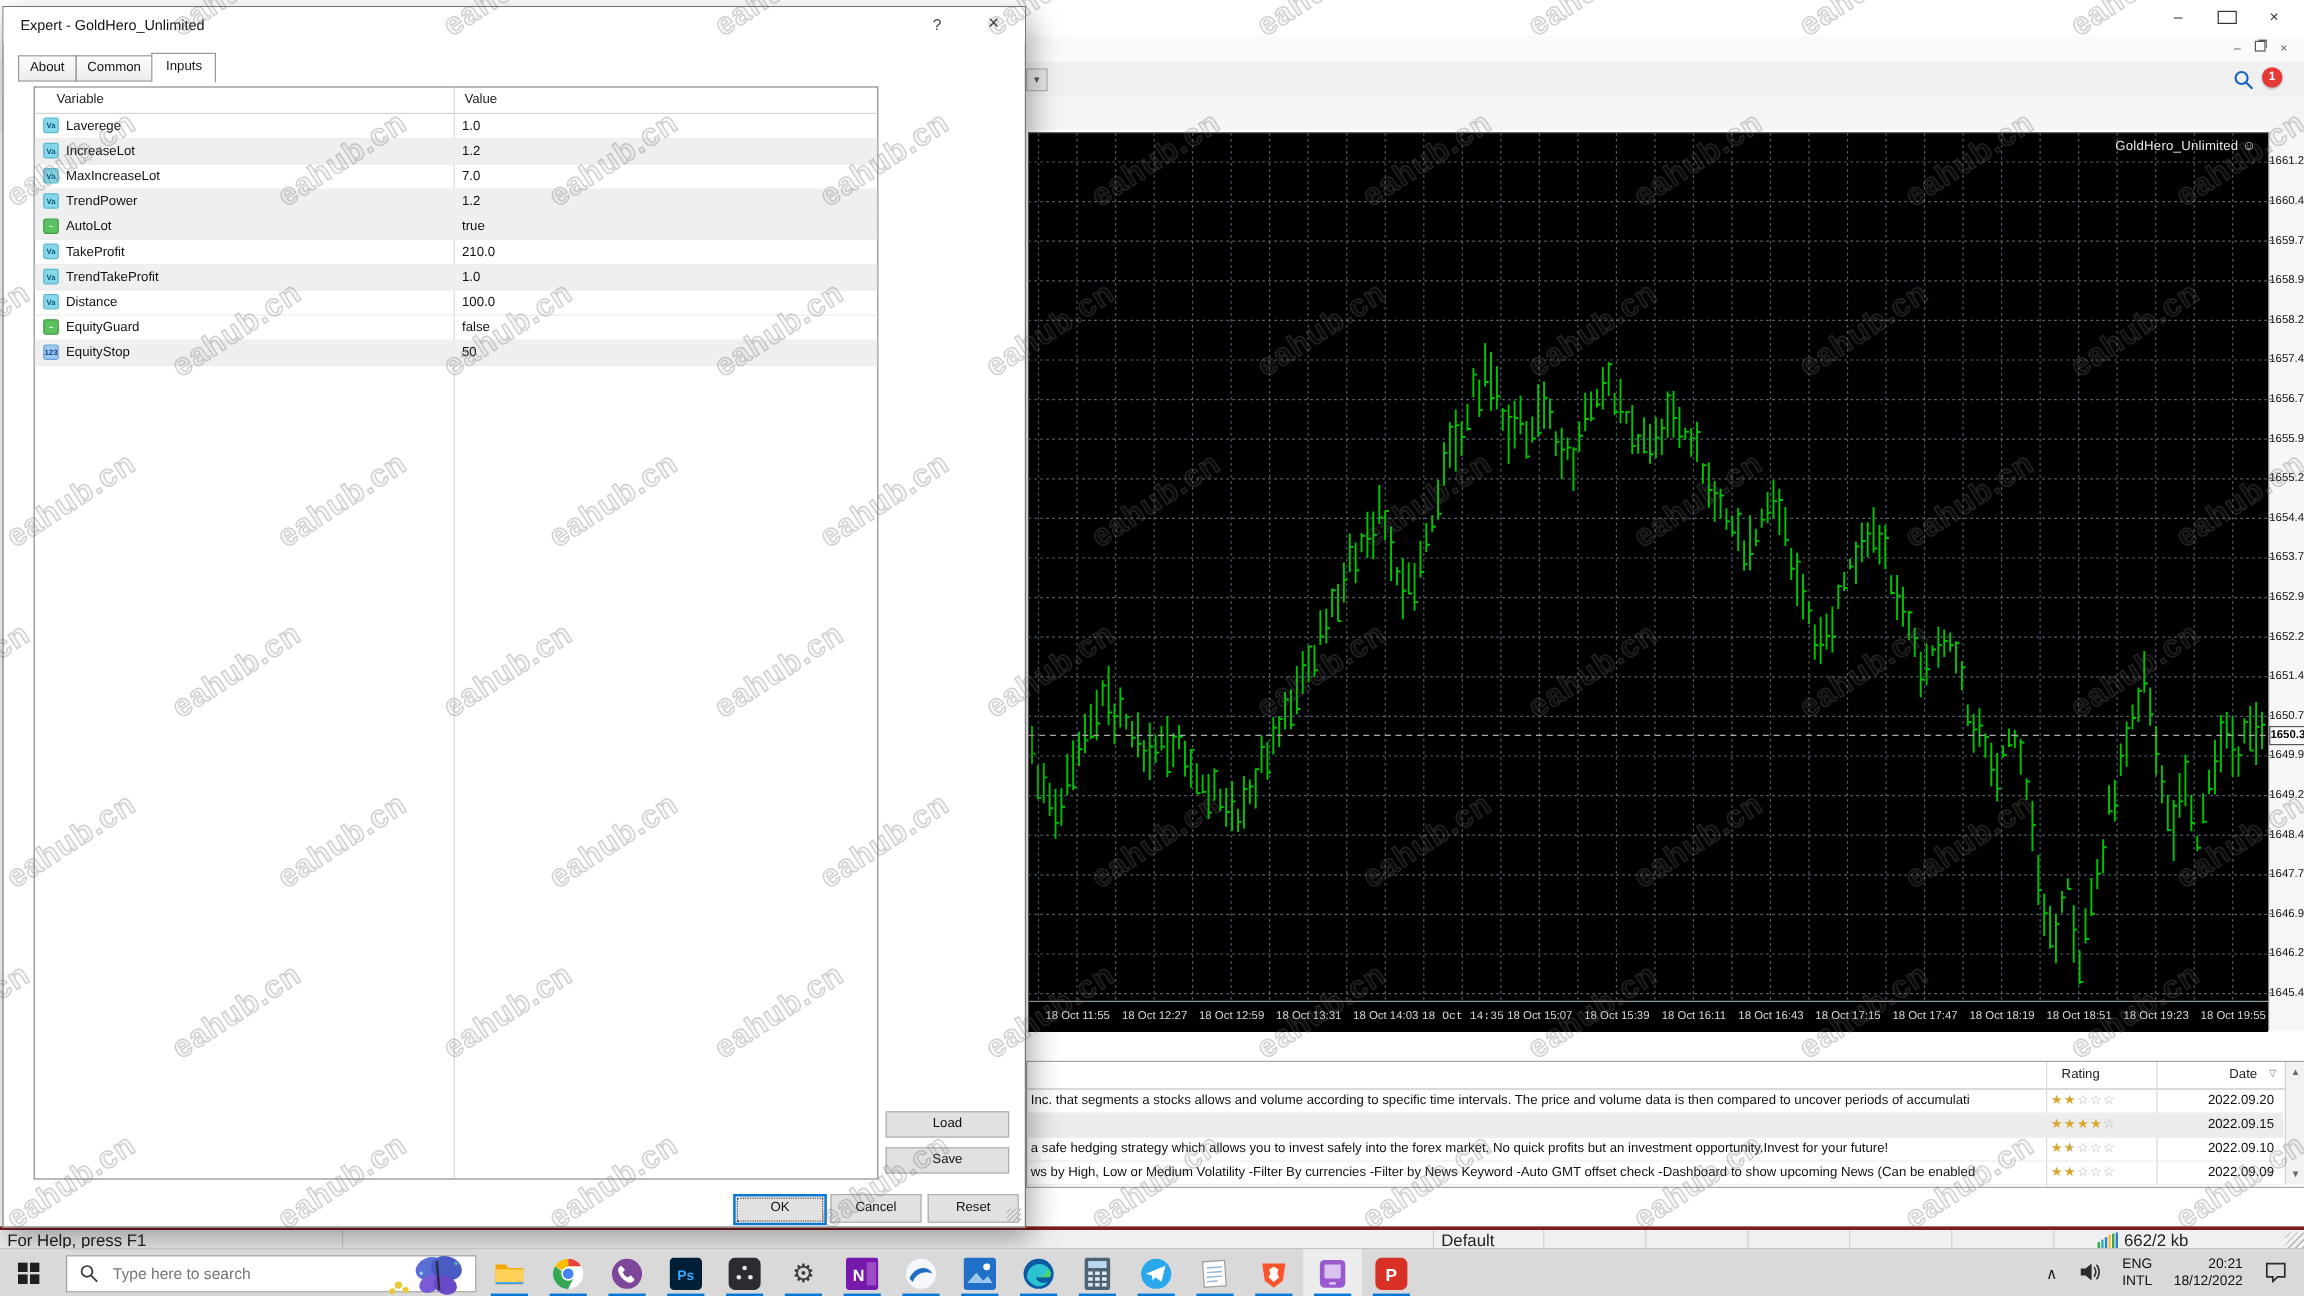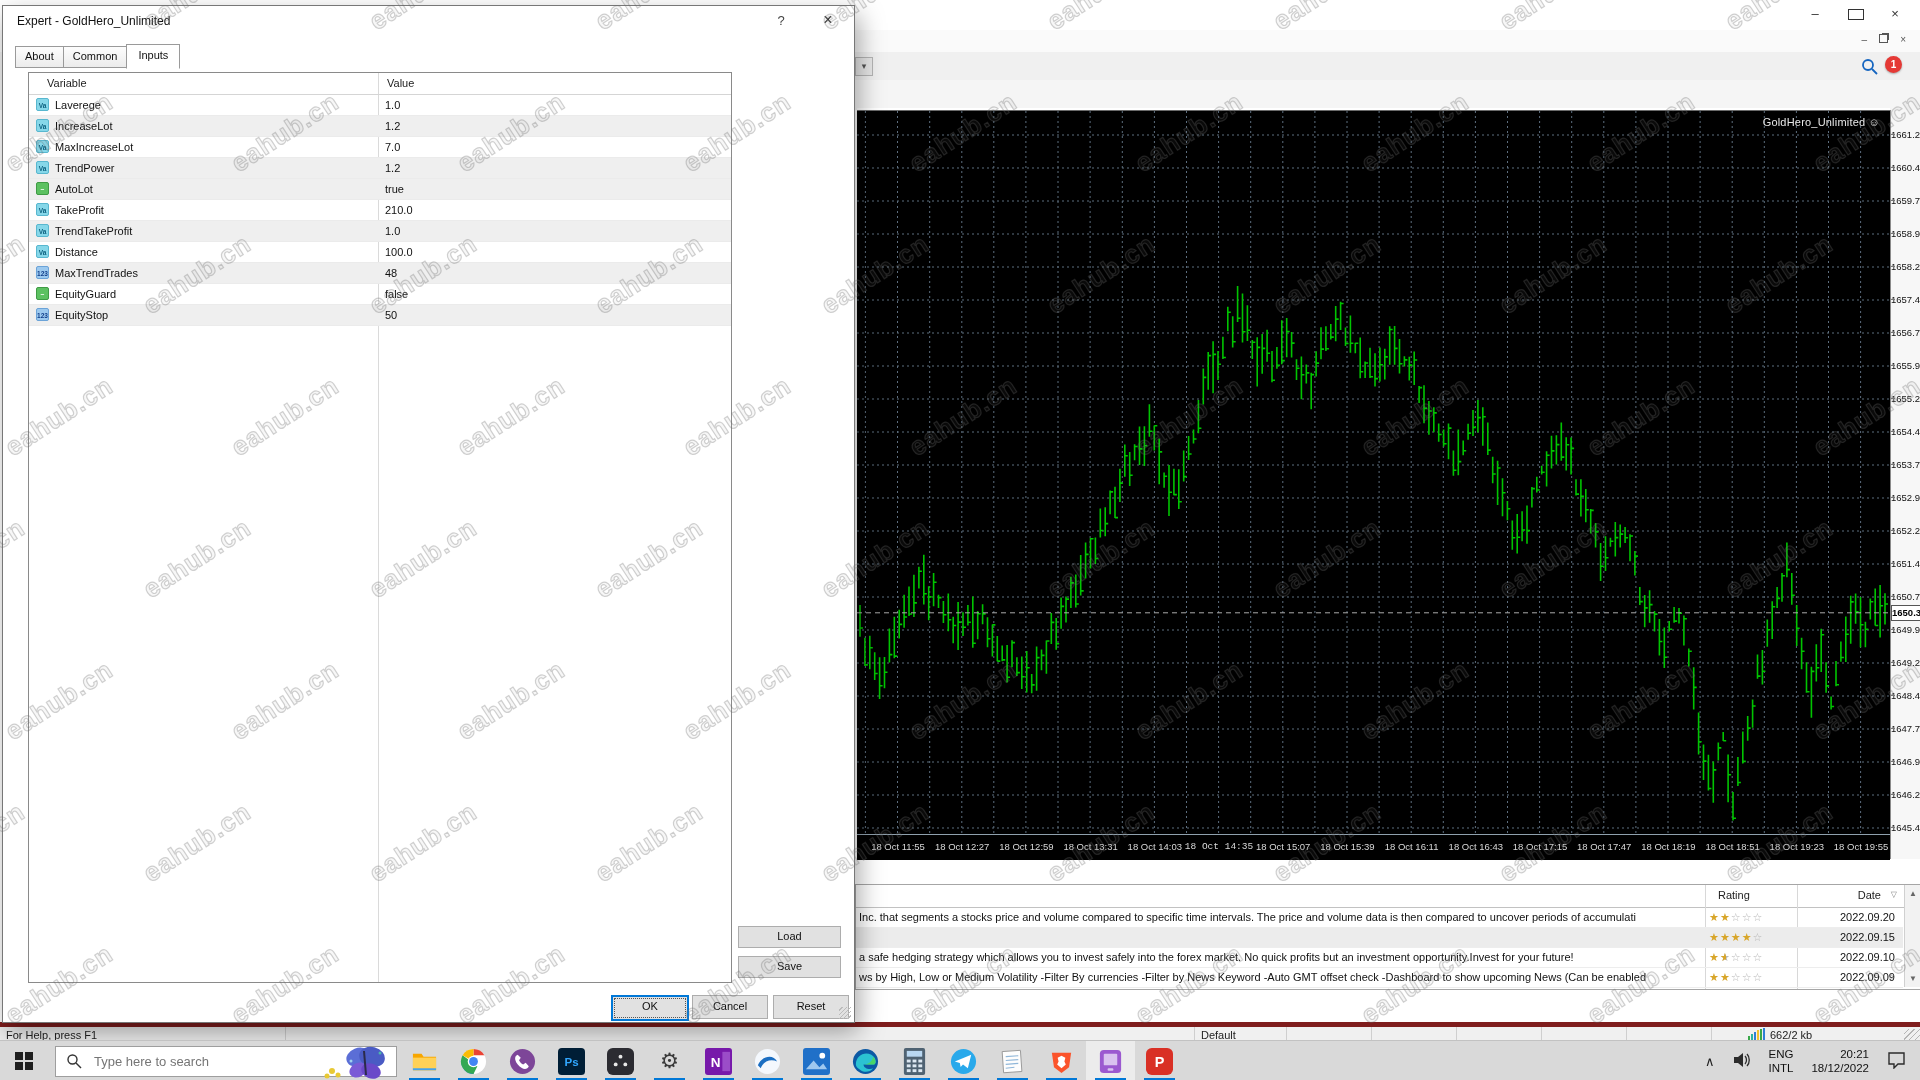--- a/index.html
+++ b/index.html
@@ -40,22 +40,22 @@
   .rv-row{position:relative;height:19px;line-height:19px;border-bottom:1px solid #ededed;white-space:nowrap;overflow:hidden;}
   .rv-text{position:absolute;left:3px;right:215px;overflow:hidden;color:#111;}
   .rv-stars{position:absolute;left:853px;width:88px;letter-spacing:1px;font-size:11px;}
   .star-f{color:#d8a62a;} .star-e{color:#b9b9b9;}
   .star-h{position:relative;display:inline-block;color:#b9b9b9;}
   .star-h b{position:absolute;left:0;top:0;width:55%;overflow:hidden;color:#d8a62a;font-weight:normal;}
   .rv-date{position:absolute;right:8px;color:#111;}
   #rv-scroll{position:absolute;right:0;top:0;width:16px;height:102px;background:#f2f2f2;border-left:1px solid #d0d0d0;
     color:#666;font-size:8px;text-align:center;}
   
-  #statusbar{left:0;top:1022px;width:1920px;height:18px;background:#f0f0f0;border-top:5px solid #7f1d1d;
-    font-size:11px;color:#222;}
+  #statusbar{left:0;top:1022px;width:1920px;height:18px;background:#f0f0f0;border-top:3px solid #7f1d1d;
+    font-size:14px;color:#222;}
   .sb-cell{position:absolute;top:0;height:18px;line-height:17px;border-right:1px solid #cfcfcf;padding:0 6px;box-sizing:border-box;}
   #sb-grip{position:absolute;right:0;top:2px;width:16px;height:16px;
     background:repeating-linear-gradient(135deg,transparent 0 3px,#b5b5b5 3px 4px);}
   .traffic-bars{display:inline-block;vertical-align:-2px;margin-right:4px;}
   .traffic-bars i{display:inline-block;width:2px;margin-right:1px;}
   
   #dialog{left:2px;top:5px;width:851px;height:1016px;background:#fff;border:1px solid #777;
     box-shadow:4px 10px 24px rgba(0,0,0,.35);z-index:20;}
   #dlg-titlebar{position:absolute;left:0;top:0;width:100%;height:30px;background:#fff;}
   #dlg-title{position:absolute;left:14px;top:8px;font-size:12px;color:#111;}
@@ -195,21 +195,21 @@
   <div class="abs" id="reviews">
     <div id="rv-head">
       <span style="position:absolute;left:862px;top:4px;">Rating</span>
       <span style="position:absolute;right:40px;top:4px;">Date</span>
       <span style="position:absolute;right:24px;top:5px;font-size:8px;color:#888;">▽</span>
     </div>
     <div class="rv-col-line" style="left:849px;"></div>
     <div class="rv-col-line" style="left:941px;"></div>
     <div id="rv-rows">
         <div class="rv-row">
-          <span class="rv-text">Inc. that segments a stocks price and volume compared to specific time intervals. The price and volume data is then compared to uncover periods of accumulati</span>
+          <span class="rv-text">Inc. that segments a stocks allows and volume according to specific time intervals. The price and volume data is then compared to uncover periods of accumulati</span>
           <span class="rv-stars"><span class="star-f">★</span><span class="star-f">★</span><span class="star-e">☆</span><span class="star-e">☆</span><span class="star-e">☆</span></span>
           <span class="rv-date">2022.09.20</span>
         </div>
         <div class="rv-row" style="background: rgb(236, 236, 236);">
           <span class="rv-text"></span>
           <span class="rv-stars"><span class="star-f">★</span><span class="star-f">★</span><span class="star-f">★</span><span class="star-f">★</span><span class="star-e">☆</span></span>
           <span class="rv-date">2022.09.15</span>
         </div>
         <div class="rv-row">
           <span class="rv-text">a safe hedging strategy which allows you to invest safely into the forex market. No quick profits but an investment opportunity.Invest for your future!</span>
@@ -294,25 +294,20 @@
         </div>
         <div class="p-row alt">
           <span class="pic pic-num">Va</span>
           <span class="p-name">TrendTakeProfit</span>
           <span class="p-val">1.0</span>
         </div>
         <div class="p-row">
           <span class="pic pic-num">Va</span>
           <span class="p-name">Distance</span>
           <span class="p-val">100.0</span>
-        </div>
-        <div class="p-row alt">
-          <span class="pic pic-int">123</span>
-          <span class="p-name">MaxTrendTrades</span>
-          <span class="p-val">48</span>
         </div>
         <div class="p-row">
           <span class="pic pic-bool">~</span>
           <span class="p-name">EquityGuard</span>
           <span class="p-val">false</span>
         </div>
         <div class="p-row alt">
           <span class="pic pic-int">123</span>
           <span class="p-name">EquityStop</span>
           <span class="p-val">50</span>

